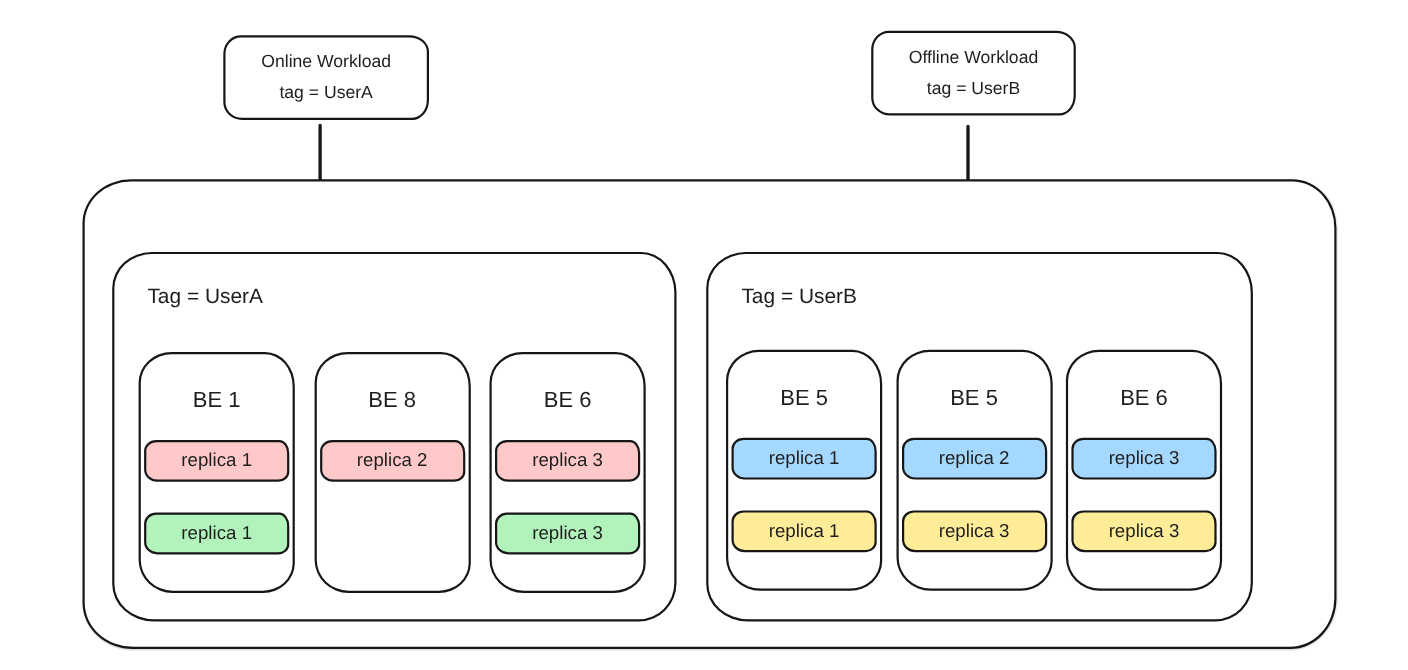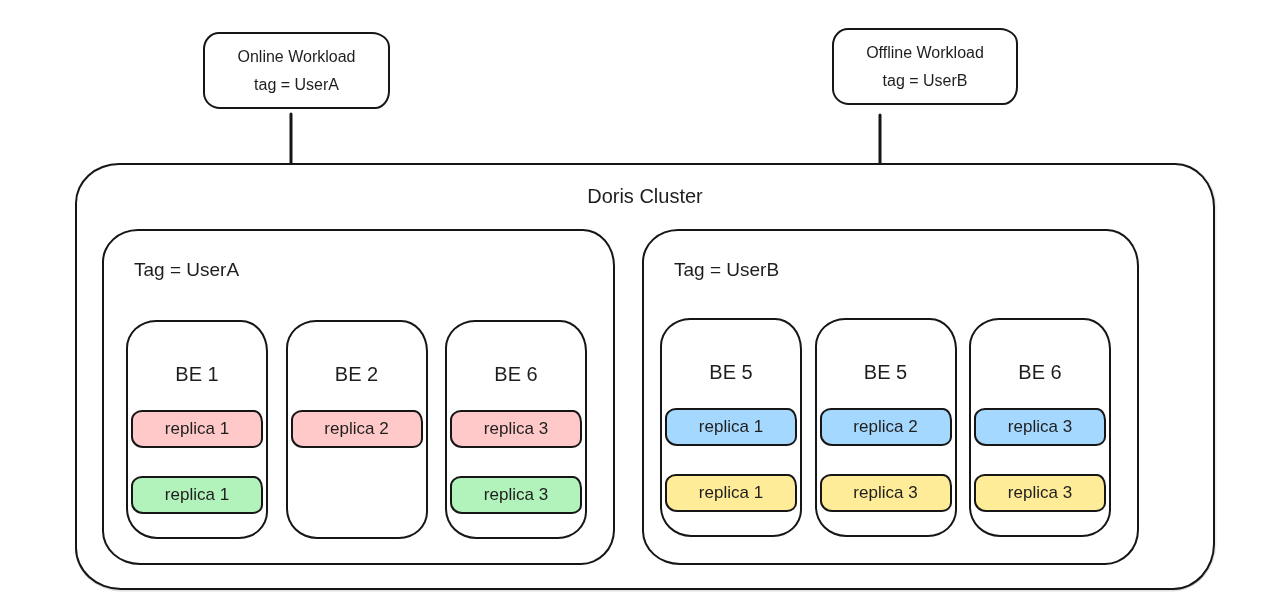--- a/index.html
+++ b/index.html
@@ -24,21 +24,21 @@
     display: flex;
     flex-direction: column;
     align-items: center;
     justify-content: center;
     gap: 10px;
     font-size: 16px;
     border-radius: 16px 18px 15px 17px / 17px 15px 18px 16px;
     text-align: center;
   }
   .workload-online { left: 203px; top: 32px; width: 187px; height: 77px; }
-  .workload-offline { left: 832px; top: 28px; width: 186px; height: 77px; }
+  .workload-offline { left: 792px; top: 28px; width: 186px; height: 77px; }
 
   
   .arrows-layer {
     position: absolute;
     left: 0; top: 0;
     width: 1280px; height: 609px;
     pointer-events: none;
   }
   .arrow-path {
     fill: none;
@@ -90,21 +90,21 @@
   
   .be-box {
     width: 142px;
     height: 219px;
     border: 2.5px solid #161616;
     background: #ffffff;
     border-radius: 30px 27px 29px 31px / 28px 31px 27px 30px;
     display: flex;
     flex-direction: column;
     align-items: center;
-    padding-top: 40px;
+    padding-top: 30px;
   }
   .be-name {
     font-size: 20px;
     line-height: 24px;
   }
   .replica-pill {
     margin-top: 24px;
     width: 132px;
     height: 38px;
     border: 2.5px solid #161616;
@@ -130,33 +130,32 @@
     <div>Offline Workload</div>
     <div>tag = UserB</div>
   </div>
 
   <svg class="arrows-layer" viewBox="0 0 1280 609" aria-hidden="true">
     <path class="arrow-path" d="M291 114 L291 216 M277 187 L291 216 L305 187"></path>
     <path class="arrow-path" d="M880 115 L880 217 M866 188 L880 217 L894 188"></path>
   </svg>
 
   <div class="cluster-box">
-    <div class="cluster-title">Doris Cluster</div>
 
     <div class="tag-group tag-group-a">
       <div class="tag-group-label">Tag = UserA</div>
 
       <div class="be-box">
         <div class="be-name">BE 1</div>
         <div class="replica-pill" style="background-color: rgb(255, 201, 201);">replica 1</div>
         <div class="replica-pill" style="background-color: rgb(178, 242, 187);">replica 1</div>
       </div>
 
       <div class="be-box">
-        <div class="be-name">BE 2</div>
+        <div class="be-name">BE 8</div>
         <div class="replica-pill" style="background-color: rgb(255, 201, 201);">replica 2</div>
       </div>
 
       <div class="be-box">
         <div class="be-name">BE 6</div>
         <div class="replica-pill" style="background-color: rgb(255, 201, 201);">replica 3</div>
         <div class="replica-pill" style="background-color: rgb(178, 242, 187);">replica 3</div>
       </div>
     </div>
 

